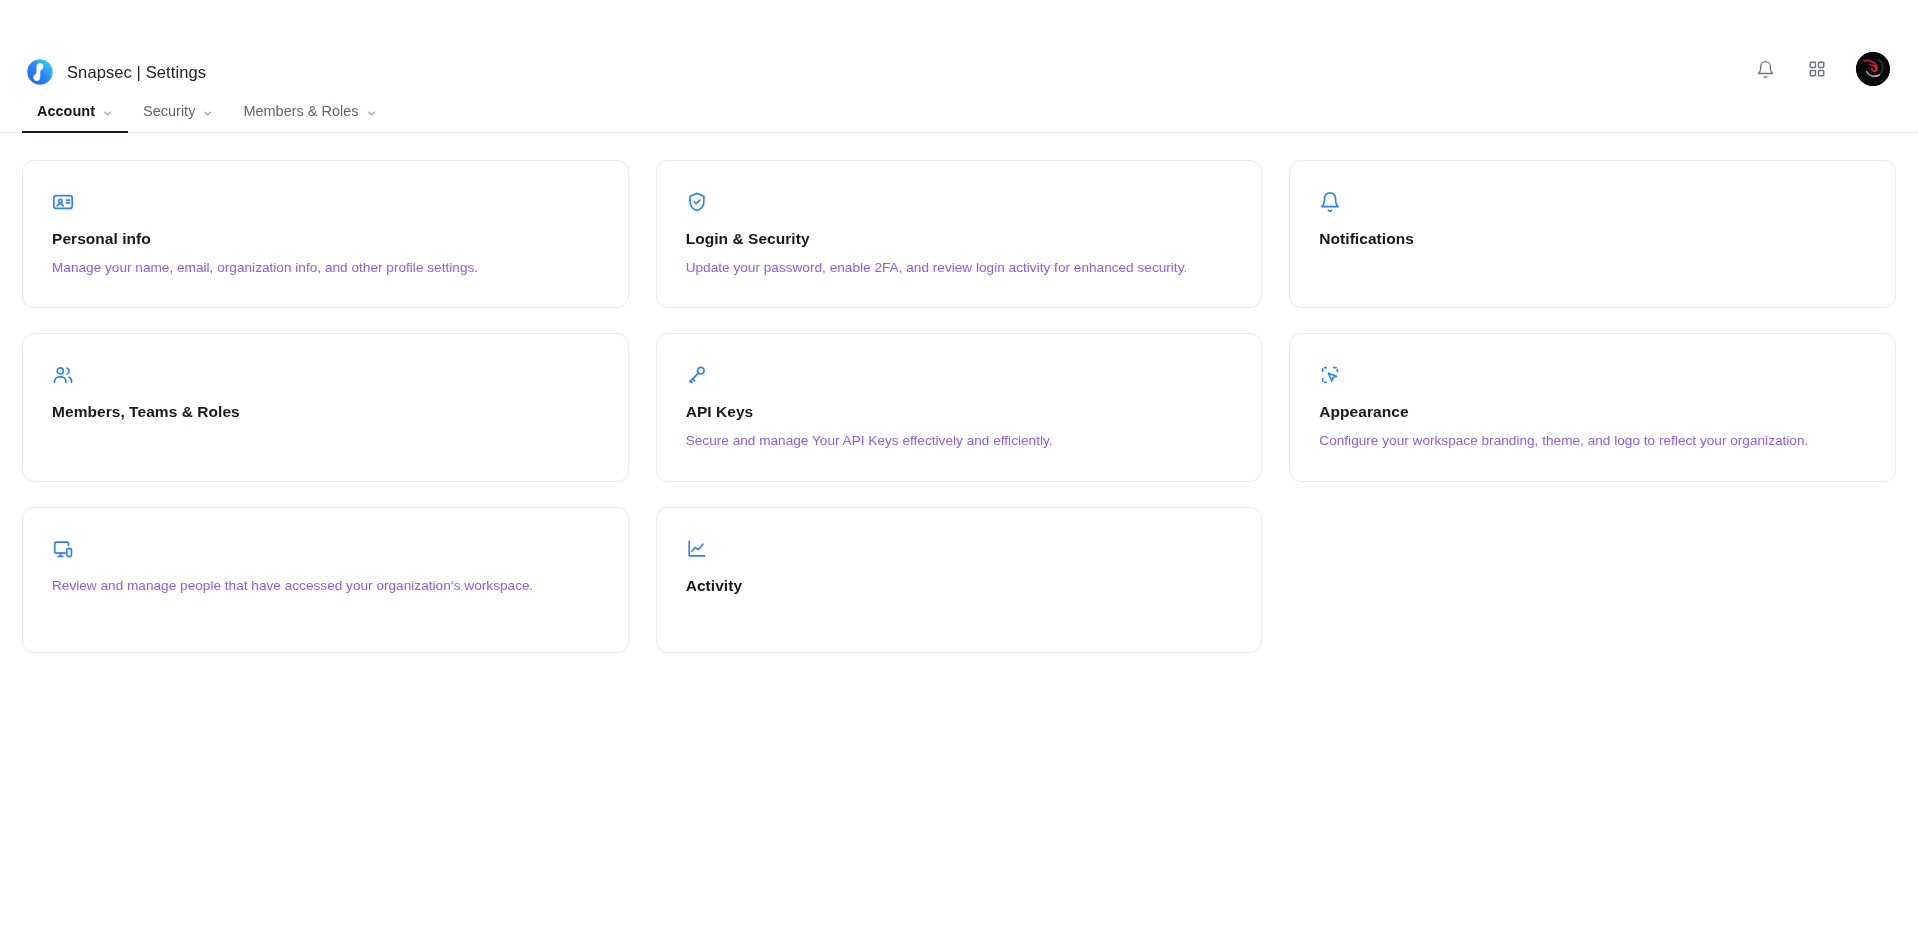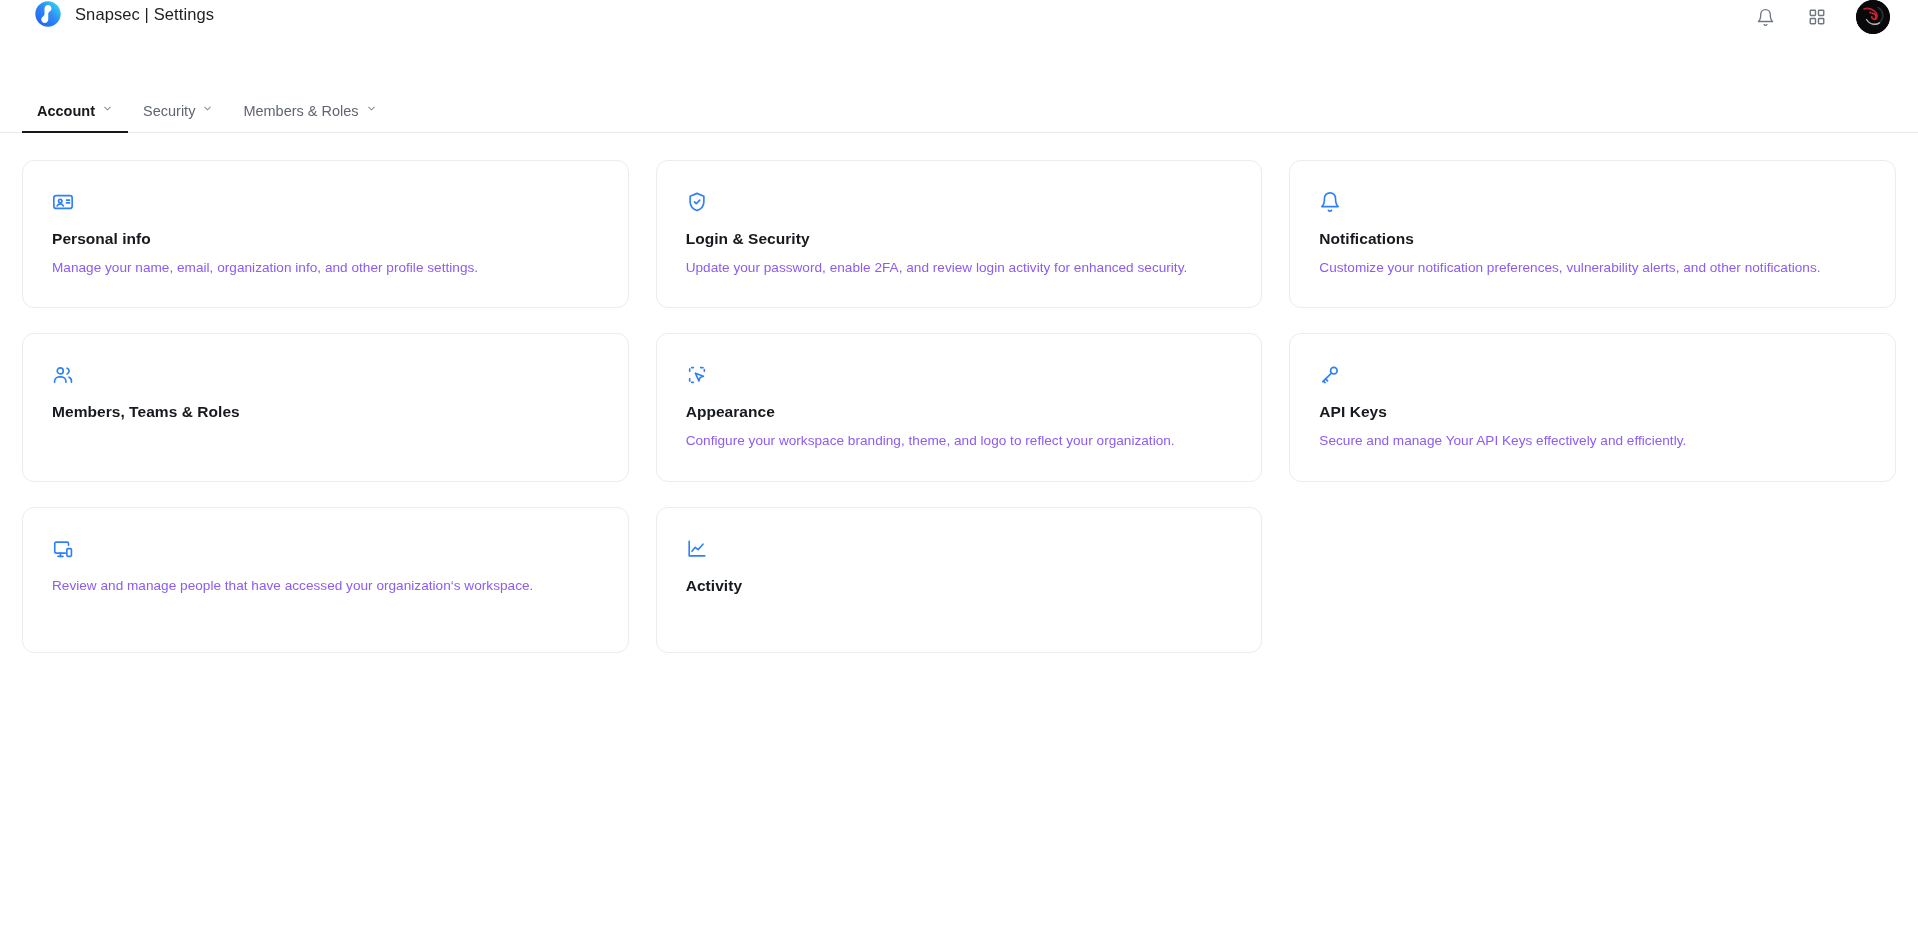--- a/index.html
+++ b/index.html
@@ -10,22 +10,22 @@
     background: #ffffff;
     font-family: "Liberation Sans", sans-serif;
     -webkit-font-smoothing: antialiased;
   }
   body { overflow: hidden; position: relative; }
 
   
   .header {
     height: 86px;
     display: flex;
-    align-items: flex-start;
-    padding: 0 24px 0 34px;
+    align-items: flex-end;
+    padding: 0 24px 0 26px;
     background: #fff;
   }
   .brand {
     display: flex;
     align-items: center;
     gap: 13px;
   }
   .logo-mark {
     width: 28px;
     height: 28px;
@@ -72,21 +72,21 @@
     height: 47px;
     padding: 0 22px;
     display: flex;
     align-items: flex-end;
     gap: 0;
     border-bottom: 1px solid #e9eaec;
     background: #fff;
   }
   .tab {
     display: flex;
-    align-items: flex-start;
+    align-items: flex-end;
     gap: 7px;
     padding: 0 15px 13px 15px;
     font-size: 14.5px;
     color: #5f6671;
     cursor: pointer;
     position: relative;
     white-space: nowrap;
     background: none;
     border: none;
     font-family: inherit;
@@ -248,64 +248,63 @@
     </div>
 
     <div class="card">
       <div class="card-icon">
         <svg width="22" height="22" viewBox="0 0 24 24" fill="none" stroke="currentColor" stroke-width="1.8" stroke-linecap="round" stroke-linejoin="round">
           <path d="M18 8A6 6 0 0 0 6 8c0 7-3 9-3 9h18s-3-2-3-9"></path>
           <path d="M13.73 21a2 2 0 0 1-3.46 0"></path>
         </svg>
       </div>
       <div class="card-title">Notifications</div>
-      <div class="card-desc">Customize your notification preferences, vulnerability alerts, and other notifications.</div>
     </div>
 
     <div class="card">
       <div class="card-icon">
         <svg width="22" height="22" viewBox="0 0 24 24" fill="none" stroke="currentColor" stroke-width="1.8" stroke-linecap="round" stroke-linejoin="round">
           <circle cx="9" cy="7.5" r="3.3"></circle>
           <path d="M2.8 20v-1.2A5 5 0 0 1 7.8 14h2.4a5 5 0 0 1 5 4.8V20"></path>
           <path d="M16.5 4.6a3.3 3.3 0 0 1 0 6.2"></path>
           <path d="M18.6 14.4a4.6 4.6 0 0 1 2.6 4.2V20"></path>
         </svg>
       </div>
       <div class="card-title">Members, Teams &amp; Roles</div>
     </div>
 
     <div class="card">
       <div class="card-icon">
         <svg width="22" height="22" viewBox="0 0 24 24" fill="none" stroke="currentColor" stroke-width="1.8" stroke-linecap="round" stroke-linejoin="round">
+          <circle cx="16.2" cy="7.3" r="3.6"></circle>
+          <line x1="13.6" y1="9.9" x2="4.2" y2="19.3"></line>
+          <line x1="7.2" y1="16.3" x2="9.4" y2="18.5"></line>
+          <line x1="4.9" y1="18.6" x2="6.6" y2="20.3"></line>
+        </svg>
+      </div>
+      <div class="card-title">API Keys</div>
+      <div class="card-desc">Secure and manage Your API Keys effectively and efficiently.</div>
+    </div>
+
+    <div class="card">
+      <div class="card-icon">
+        <svg width="22" height="22" viewBox="0 0 24 24" fill="none" stroke="currentColor" stroke-width="1.8" stroke-linecap="round" stroke-linejoin="round">
           <path d="M4 8V6a2 2 0 0 1 2-2h2" stroke-dasharray="2.6 2.4"></path>
           <path d="M16 4h2a2 2 0 0 1 2 2v2" stroke-dasharray="2.6 2.4"></path>
           <path d="M4 16v2a2 2 0 0 0 2 2h2" stroke-dasharray="2.6 2.4"></path>
           <path d="M10.2 10 19 13.4l-3.6 1.4-1.4 3.6Z" stroke-dasharray="0"></path>
         </svg>
       </div>
       <div class="card-title">Appearance</div>
       <div class="card-desc">Configure your workspace branding, theme, and logo to reflect your organization.</div>
     </div>
 
     <div class="card">
       <div class="card-icon">
         <svg width="22" height="22" viewBox="0 0 24 24" fill="none" stroke="currentColor" stroke-width="1.8" stroke-linecap="round" stroke-linejoin="round">
-          <circle cx="16.2" cy="7.3" r="3.6"></circle>
-          <line x1="13.6" y1="9.9" x2="4.2" y2="19.3"></line>
-          <line x1="7.2" y1="16.3" x2="9.4" y2="18.5"></line>
-          <line x1="4.9" y1="18.6" x2="6.6" y2="20.3"></line>
-        </svg>
-      </div>
-      <div class="card-title">API Keys</div>
-      <div class="card-desc">Secure and manage Your API Keys effectively and efficiently.</div>
-    </div>
-
-    <div class="card">
-      <div class="card-icon">
-        <svg width="22" height="22" viewBox="0 0 24 24" fill="none" stroke="currentColor" stroke-width="1.8" stroke-linecap="round" stroke-linejoin="round">
           <path d="M14.5 16.5H4.4A1.4 1.4 0 0 1 3 15.1V5.9a1.4 1.4 0 0 1 1.4-1.4h12.2A1.4 1.4 0 0 1 18 5.9v2.1"></path>
           <line x1="6.5" y1="20" x2="12" y2="20"></line>
           <line x1="9.2" y1="16.5" x2="9.2" y2="20"></line>
           <rect x="16.2" y="11.6" width="5" height="8.4" rx="1.1"></rect>
         </svg>
       </div>
       <div class="card-desc">Review and manage people that have accessed your organization‘s workspace.</div>
     </div>
 
     <div class="card">

